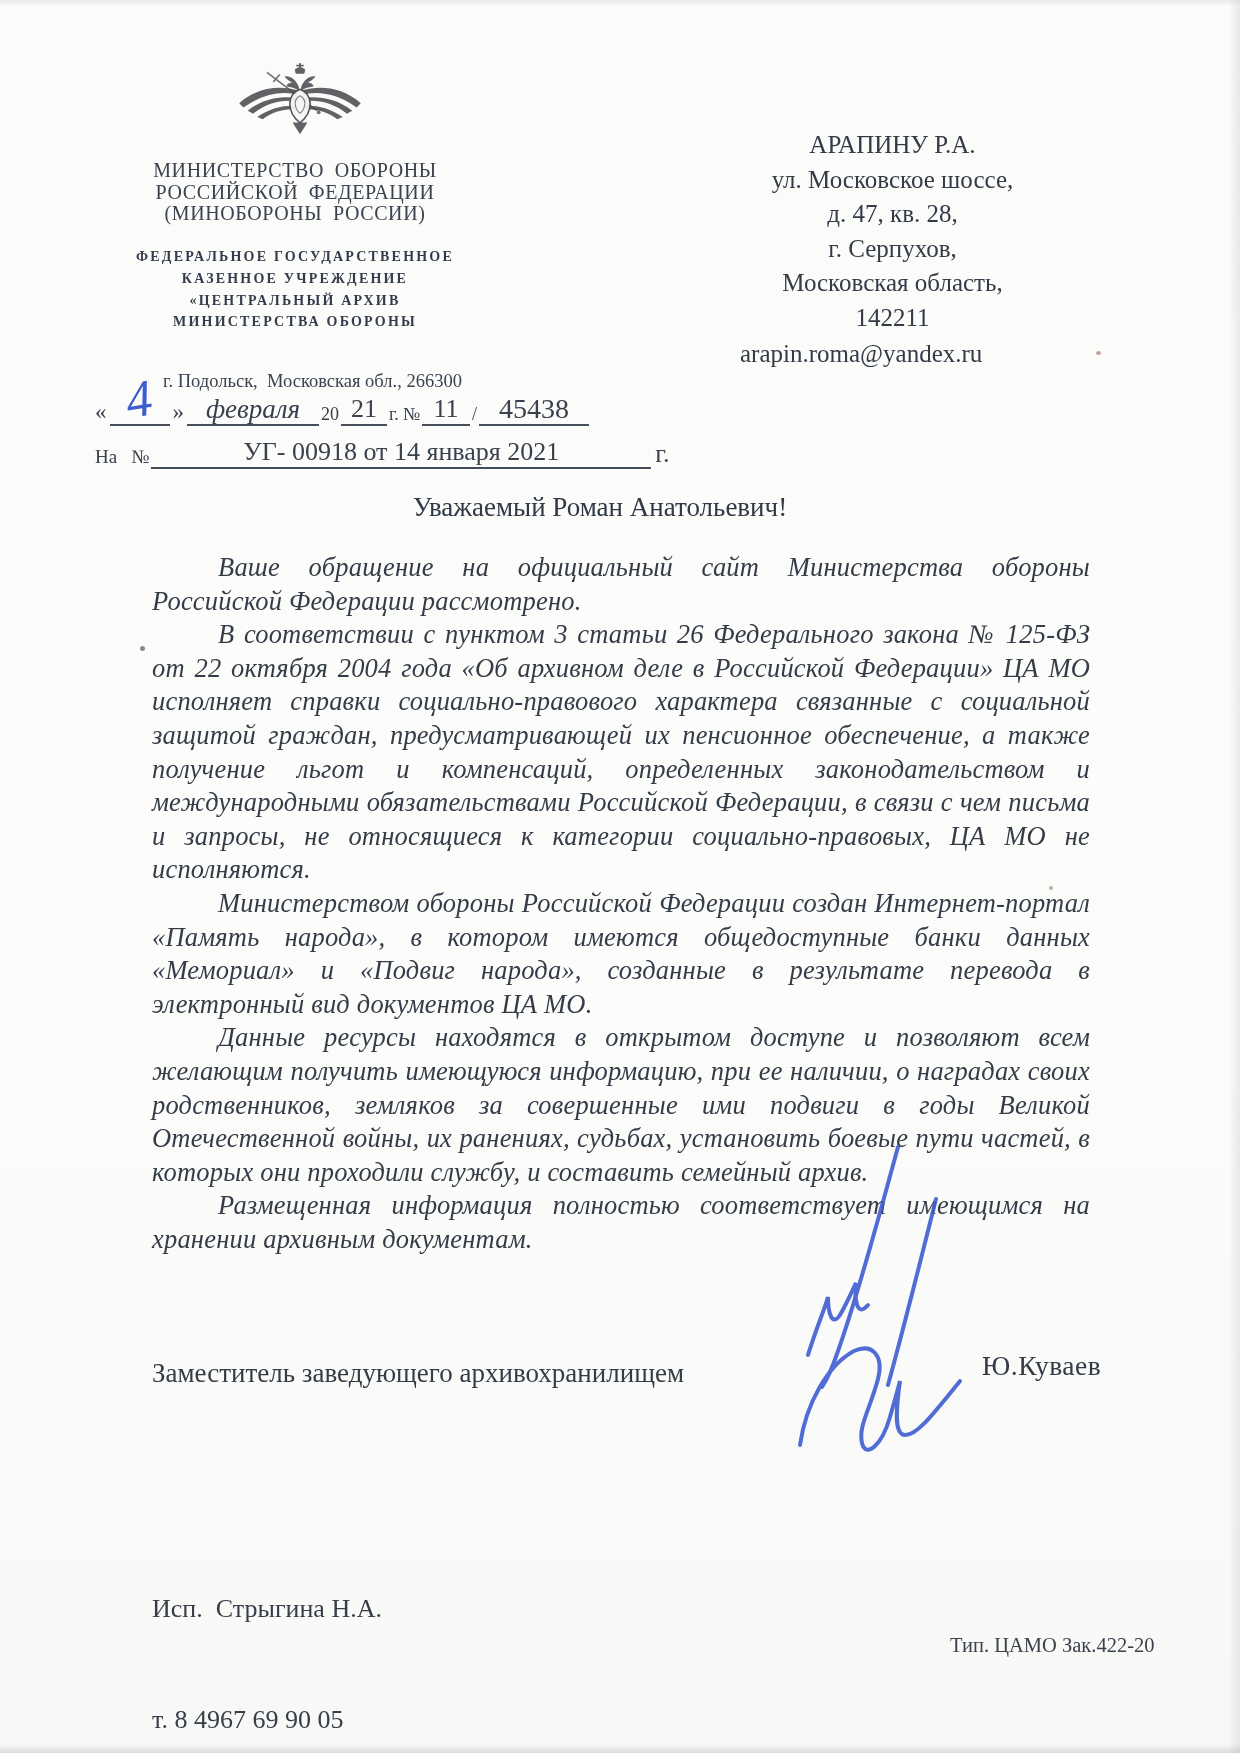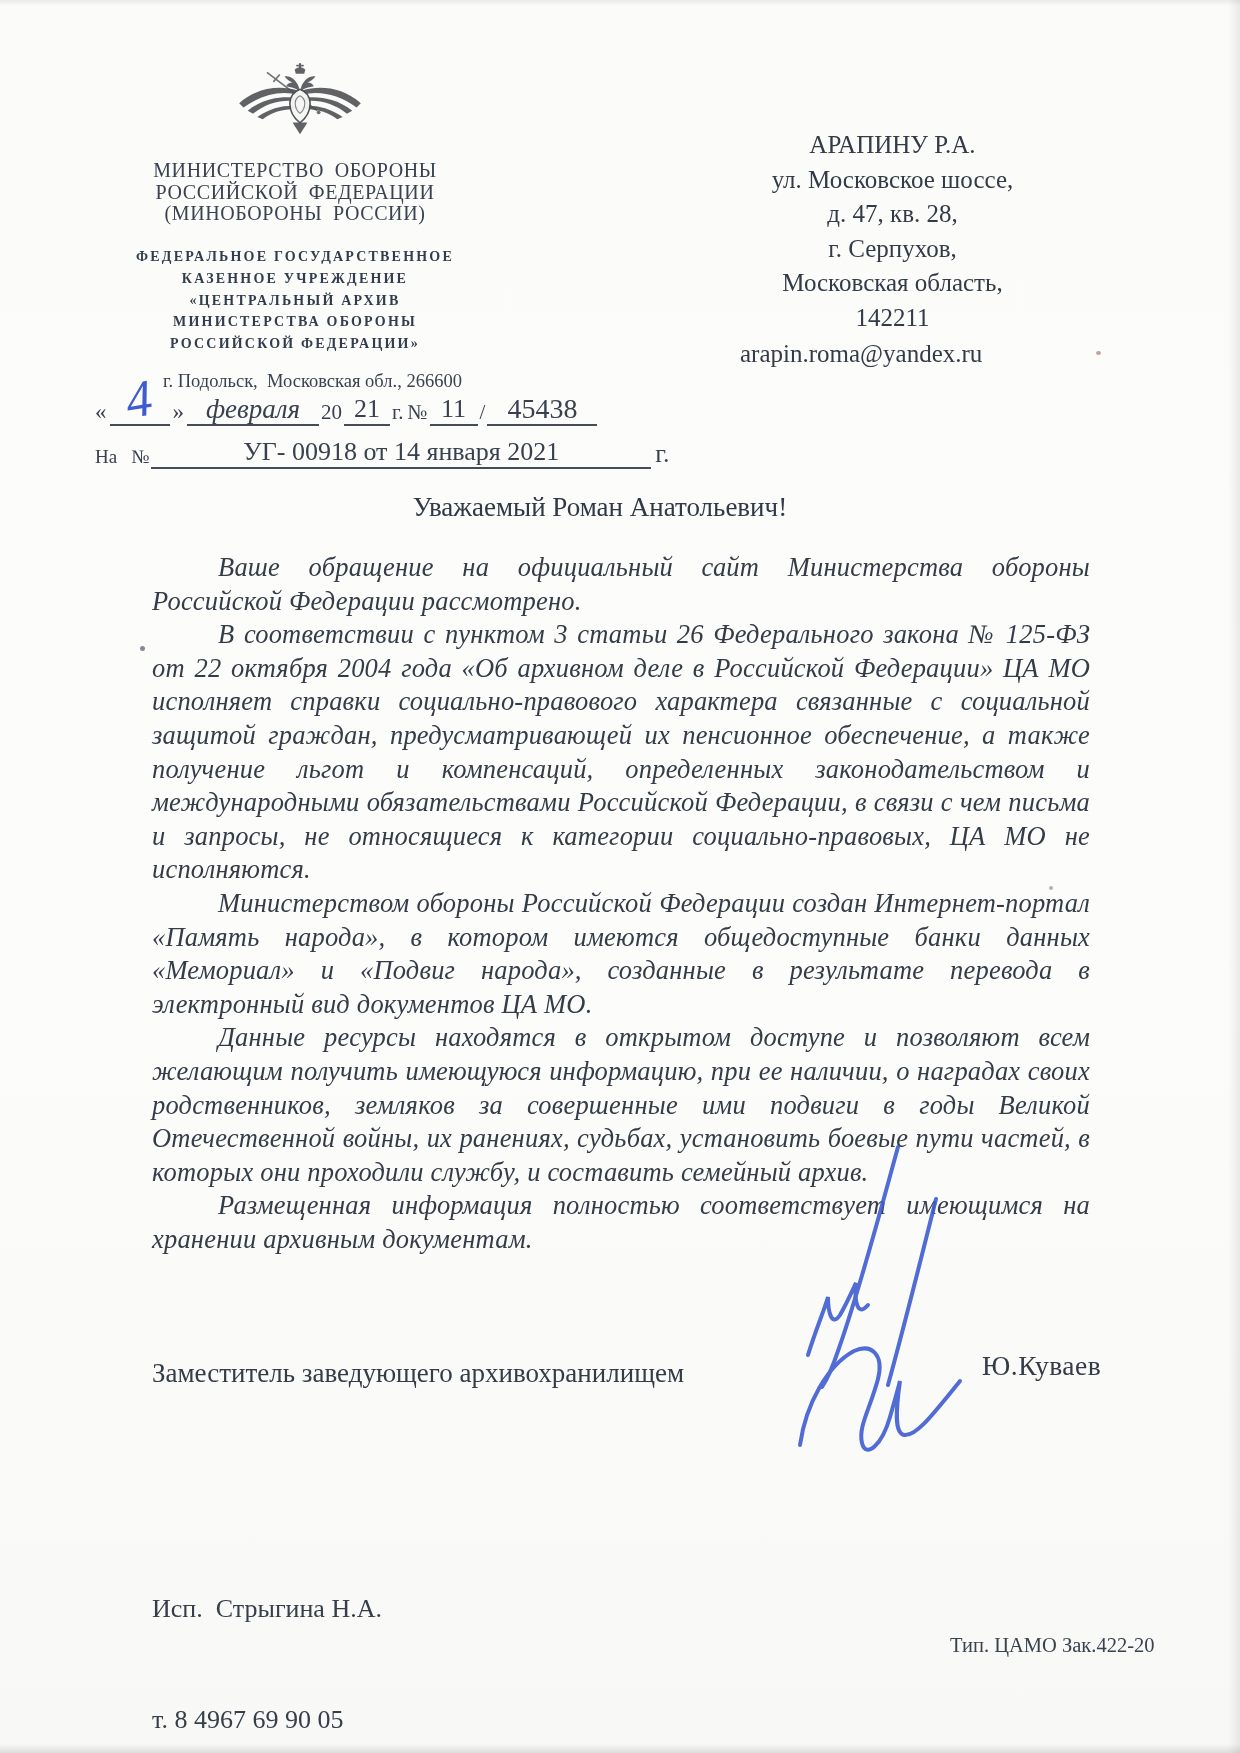--- a/index.html
+++ b/index.html
@@ -32,21 +32,21 @@
 
   
   .date-row { position:absolute; left:92px; top:393px; display:flex; align-items:flex-end; font-size:23px; color:#39414e; }
   .blank { border-bottom:2px solid #454d5b; text-align:center; display:inline-block; }
   .blank-day { width:60px; position:relative; height:30px; }
   .hand-day { position:absolute; left:8px; top:-26px; width:46px; height:58px; overflow:visible; }
   .blank-month { width:132px; font-size:27px; line-height:30px;font-style:italic; }
   .blank-year { width:46px; font-size:26px; line-height:30px; }
   .blank-num1 { width:48px; font-size:26px; line-height:30px; }
   .blank-num2 { width:110px; font-size:28px; line-height:31px; }
-  .dr-sm { font-size:21px; padding:0 2px 1px 2px; }
+  .dr-sm { font-size:18px; padding:0 2px 1px 2px; }
   .dr-q { padding:0 3px 1px 3px; }
   .ref-row { position:absolute; left:95px; top:437px; display:flex; align-items:flex-end; color:#39414e; }
   .ref-label { font-size:19px; padding-right:14px; padding-bottom:1px; }
   .ref-nosign { font-size:19px; padding-right:2px; padding-bottom:1px; }
   .blank-ref { width:500px; font-size:26px; line-height:30px; }
   .ref-suffix { font-size:26px; padding-left:4px; }
 
   
   .recipient { position:absolute; left:700px; top:128px; width:385px; text-align:center;
     font-size:25px; line-height:34.5px; color:#333b47; }
@@ -117,23 +117,22 @@
   <div class="lh-block ministry">
     <div>МИНИСТЕРСТВО ОБОРОНЫ</div>
     <div>РОССИЙСКОЙ ФЕДЕРАЦИИ</div>
     <div>(МИНОБОРОНЫ РОССИИ)</div>
   </div>
   <div class="lh-block org">
     <div>ФЕДЕРАЛЬНОЕ ГОСУДАРСТВЕННОЕ</div>
     <div>КАЗЕННОЕ УЧРЕЖДЕНИЕ</div>
     <div>«ЦЕНТРАЛЬНЫЙ АРХИВ</div>
     <div>МИНИСТЕРСТВА ОБОРОНЫ</div>
-    <div>РОССИЙСКОЙ ФЕДЕРАЦИИ»</div>
   </div>
-  <div class="city">г. Подольск,  Московская обл., 266600</div>
+  <div class="city">г. Подольск,  Московская обл., 266300</div>
 
   <div class="date-row">
     <span class="dr-q">«</span>
     <span class="blank blank-day">
       <svg class="hand-day" viewBox="0 0 46 58">
         <text x="8" y="46" transform="rotate(-9 23 29)" font-family="Liberation Serif, DejaVu Serif, serif" font-style="italic" font-size="52" fill="#3d5cd0">4</text>
       </svg>
     </span>
     <span class="dr-q">»</span>
     <span class="blank blank-month">февраля</span>

